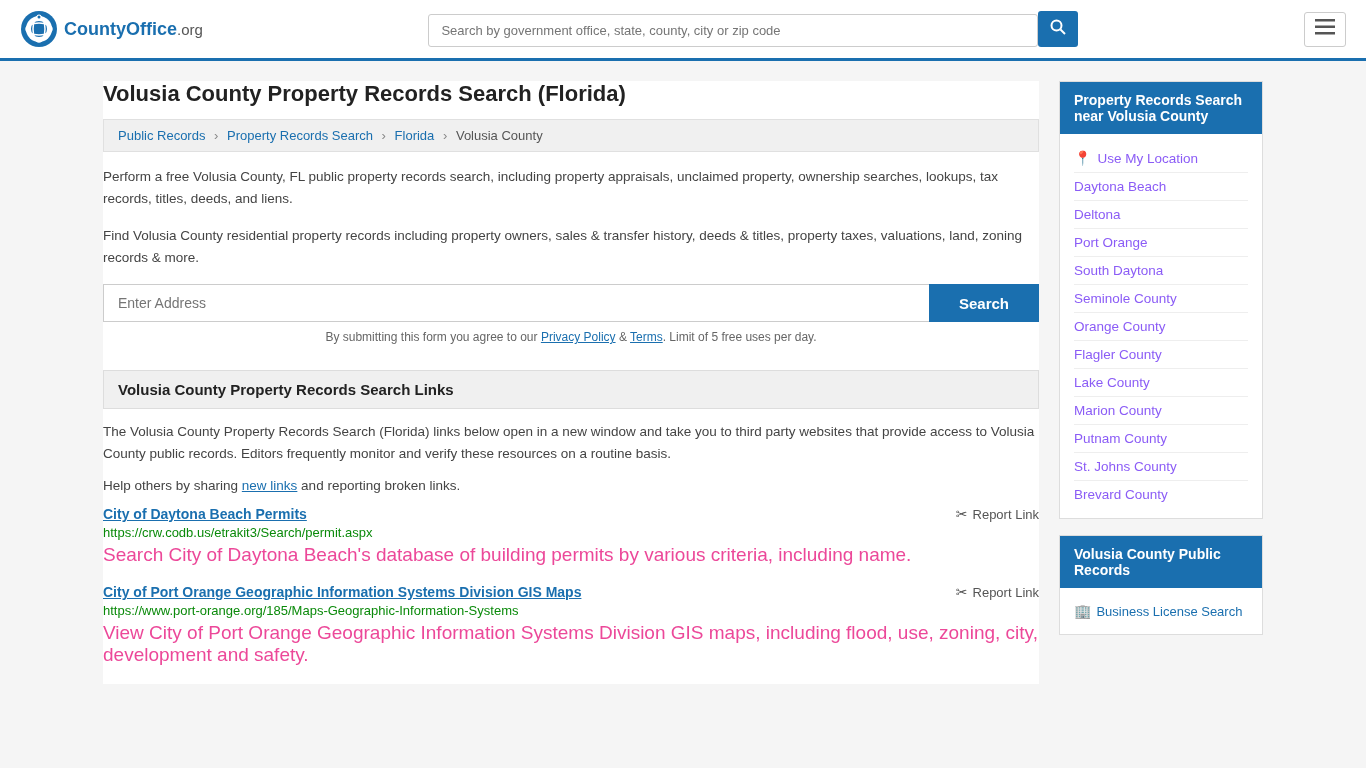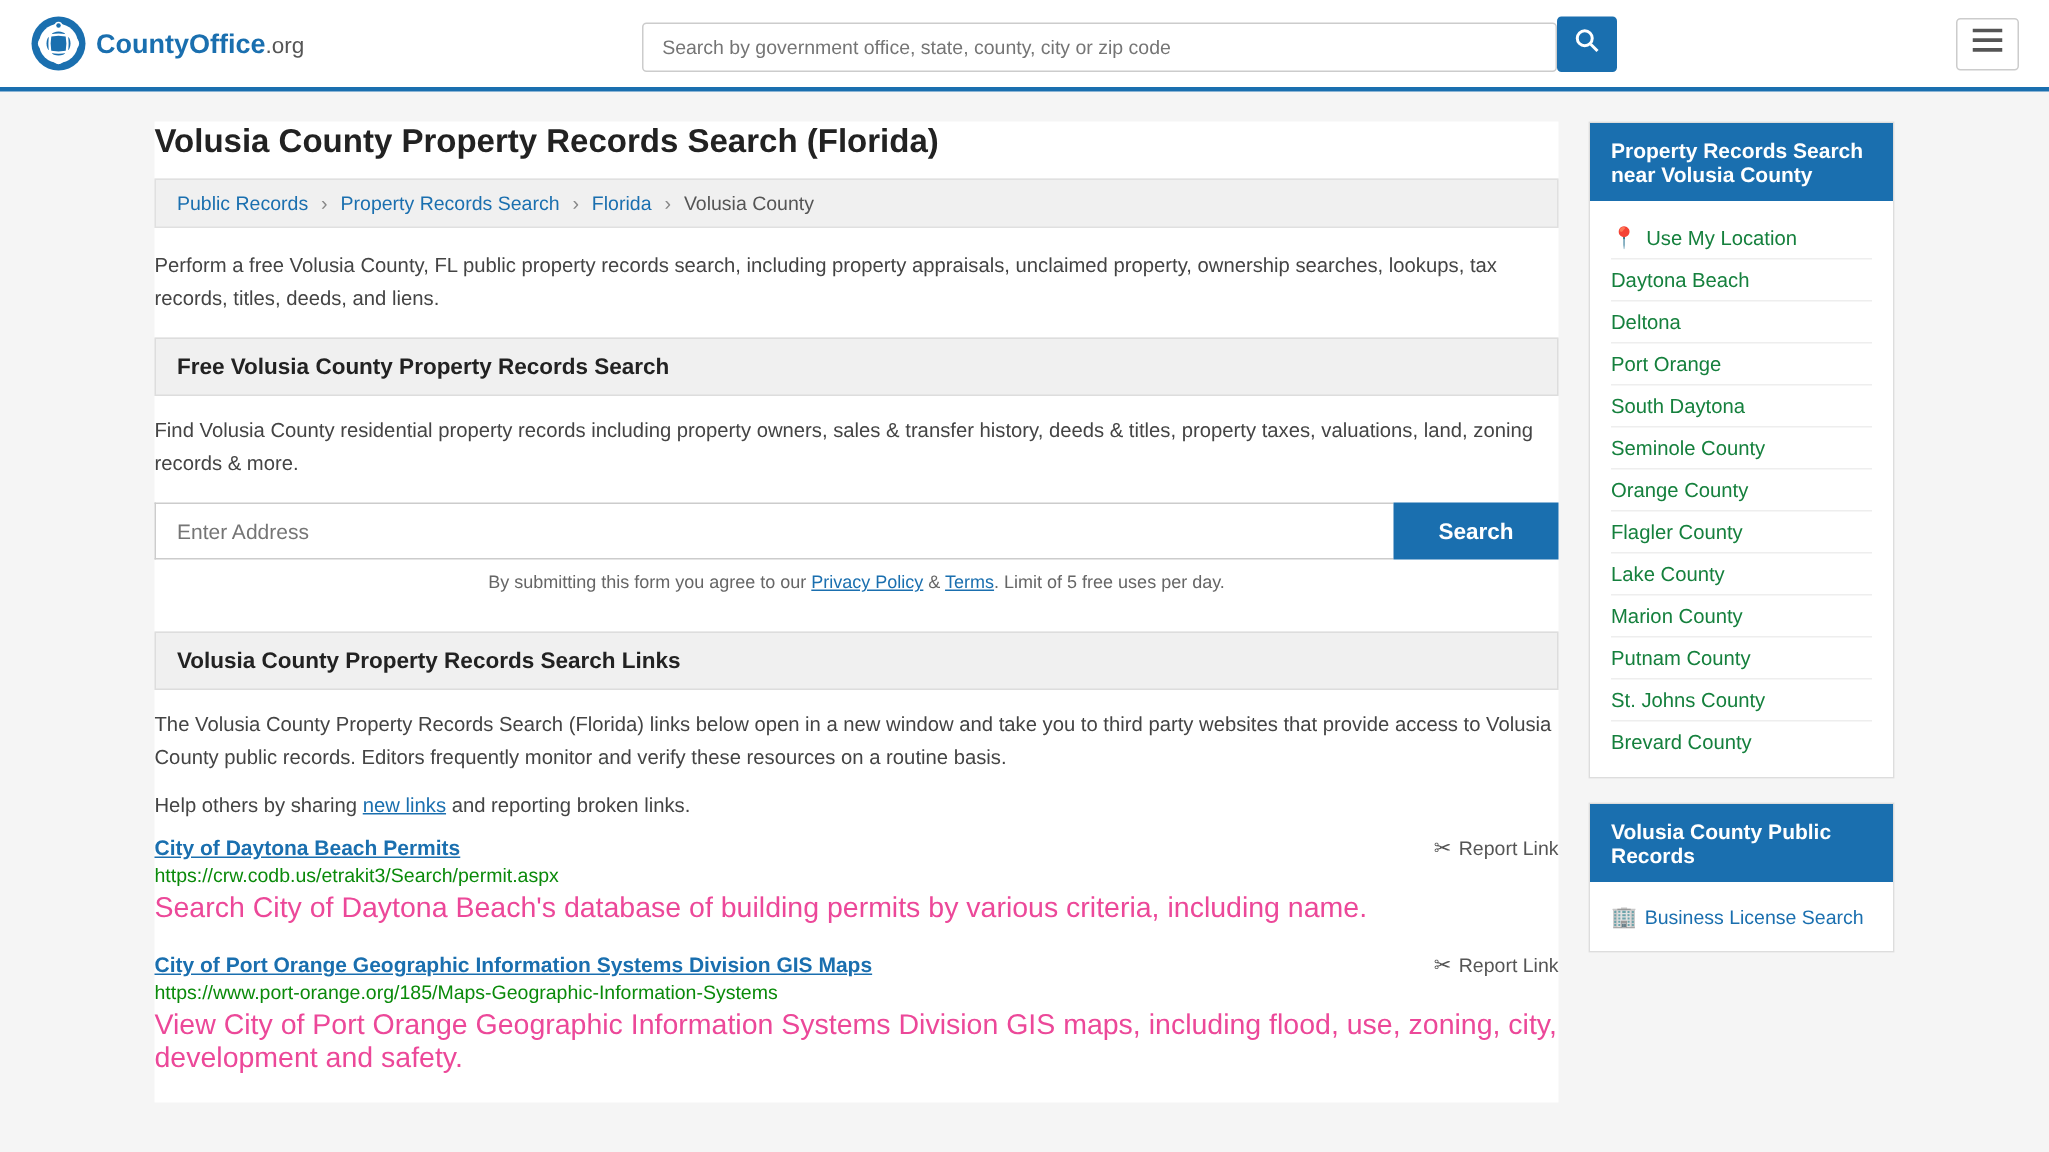--- a/index.html
+++ b/index.html
@@ -222,21 +222,21 @@
     .sidebar-box-list {
       padding: 10px 14px;
     }
     .sidebar-box-item {
       padding: 6px 0;
       border-bottom: 1px solid #eee;
       font-size: 13.5px;
     }
     .sidebar-box-item:last-child { border-bottom: none; }
     .sidebar-box-item a {
-      color: #15803d;
+      color: #8b5cf6;
       text-decoration: none;
     }
     .sidebar-box-item.use-location {
       display: flex;
       align-items: center;
       gap: 6px;
     }
     .sidebar-box2-list {
       padding: 10px 14px;
     }
@@ -299,21 +299,20 @@
       <span class="breadcrumb-sep">›</span>
       <a href="#">Property Records Search</a>
       <span class="breadcrumb-sep">›</span>
       <a href="#">Florida</a>
       <span class="breadcrumb-sep">›</span>
       <span>Volusia County</span>
     </div>
 
     <p class="description">Perform a free Volusia County, FL public property records search, including property appraisals, unclaimed property, ownership searches, lookups, tax records, titles, deeds, and liens.</p>
 
-    <div class="section-header">Free Volusia County Property Records Search</div>
     <p class="description">Find Volusia County residential property records including property owners, sales &amp; transfer history, deeds &amp; titles, property taxes, valuations, land, zoning records &amp; more.</p>
 
     <div class="search-form-area">
       <div class="search-form-row">
         <input class="address-input" type="text" placeholder="Enter Address" style="">
         <button class="search-button">Search</button>
       </div>
       <div class="form-disclaimer">
         <span>By submitting this form you agree to our </span><a href="#">Privacy Policy</a><span> &amp; </span><a href="#">Terms</a><span>. Limit of 5 free uses per day.</span>
       </div>

